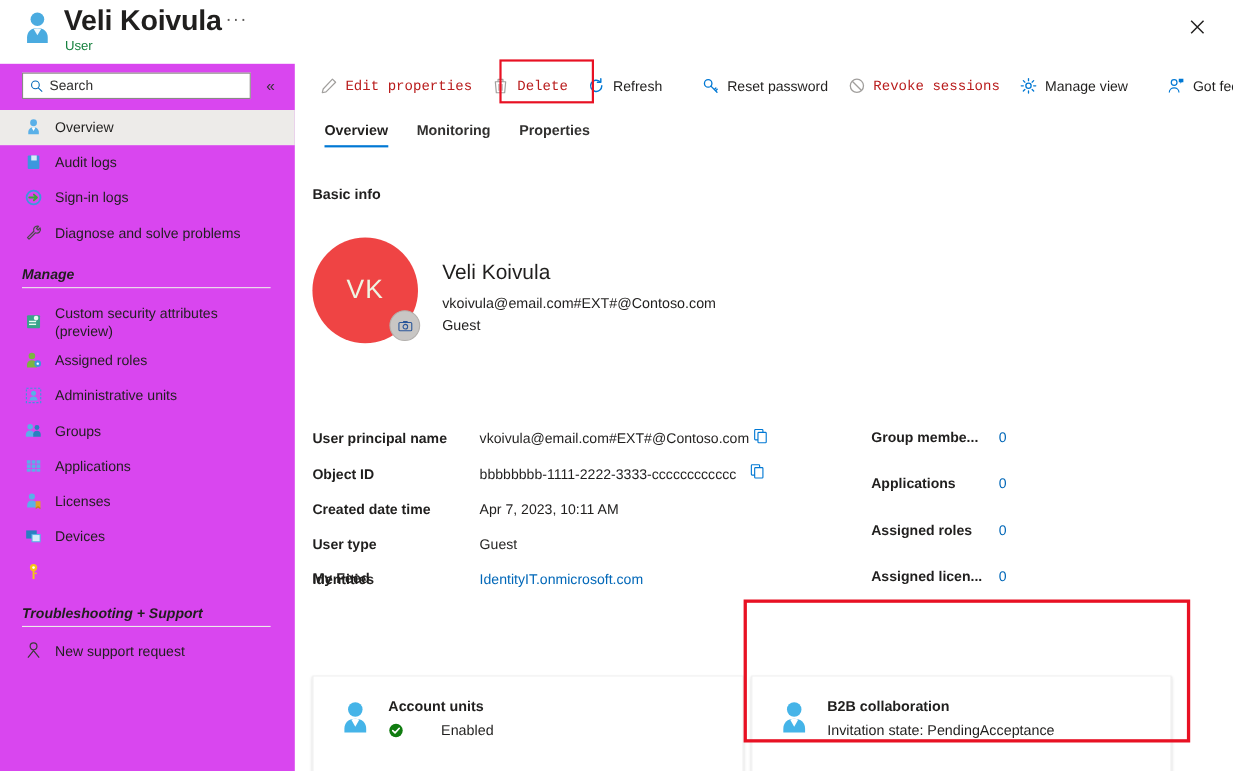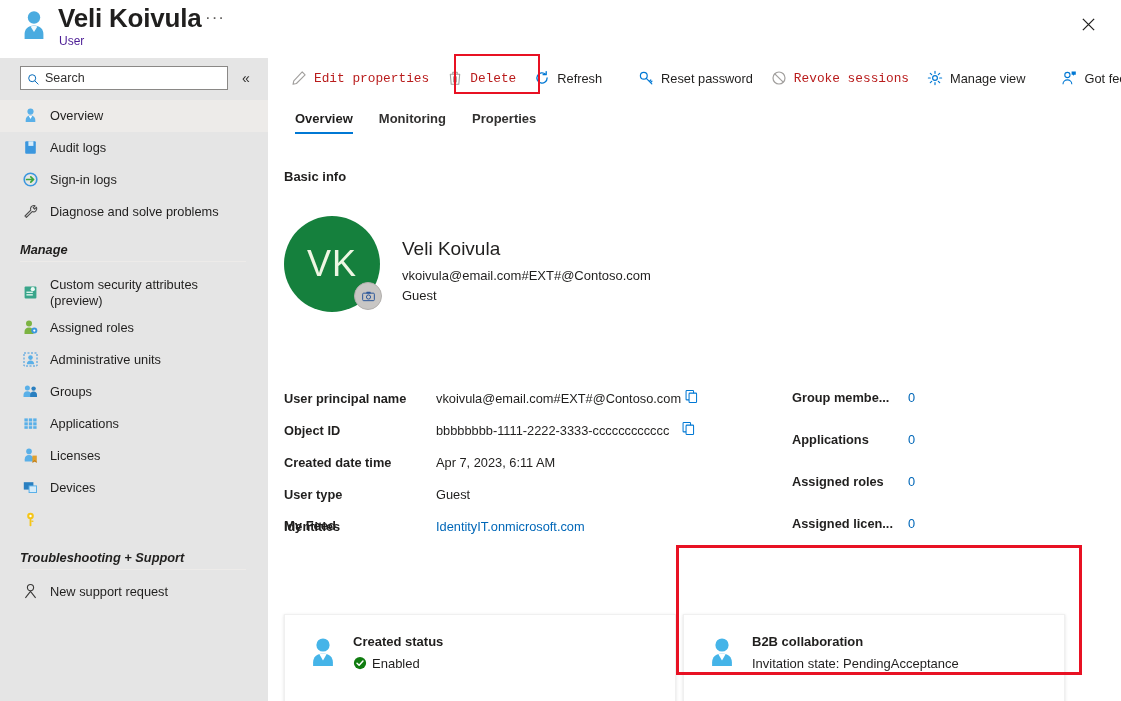--- a/index.html
+++ b/index.html
@@ -13,27 +13,27 @@
   }
   .page { position: relative; width: 1121px; height: 701px; background:#fff; }
 
   
   .header { position:absolute; left:0; top:0; width:1121px; height:56px; }
   .hdr-avatar { position:absolute; left:17px; top:8px; width:34px; height:34px; }
   .hdr-title { position:absolute; left:58px; top:3px; font-size:26px; font-weight:600;
                letter-spacing:-0.2px; color:#201f1e; white-space:nowrap; }
   .hdr-ellipsis { position:absolute; left:205px; top:12px; font-size:17px; color:#605e5c;
                   letter-spacing:1px; cursor:pointer; line-height:12px; }
-  .hdr-sub { position:absolute; left:59px; top:34px; font-size:12px; color:#4c1d95; }
+  .hdr-sub { position:absolute; left:59px; top:34px; font-size:12px; color:#15803d; }
   .close-btn { position:absolute; right:18px; top:9px; width:30px; height:30px;
                display:flex; align-items:center; justify-content:center;
                cursor:pointer; color:#201f1e; }
 
   
-  .sidebar { position:absolute; left:0; top:58px; width:268px; height:643px; background:#e5e5e5; }
+  .sidebar { position:absolute; left:0; top:58px; width:268px; height:643px; background:#d946ef; }
   .search-row { position:absolute; left:20px; top:8px; width:240px; height:26px; }
   .search-box { position:absolute; left:0; top:0; width:208px; height:24px;
                 border:1px solid #8a8886; background:#fff; display:flex; align-items:center; }
   .search-box .mag { margin-left:6px; width:13px; height:13px; flex:none; }
   .search-ph { font-size:12.5px; color:#323130; margin-left:5px; }
   .collapse { position:absolute; left:222px; top:2px; font-size:14px; color:#323130;
               cursor:pointer; line-height:20px; }
 
   .navlist { position:absolute; left:0; top:42px; width:268px; }
   .nav-item { position:relative; display:flex; align-items:flex-start; height:32px;
@@ -63,23 +63,23 @@
   .tab.active { font-weight:700; color:#201f1e; }
   .tab.active::after { content:""; position:absolute; left:13px; right:13px; bottom:0;
                        height:2px; background:#0078d4; }
   .tab-hl { position:absolute; left:186px; top:-4px; width:86px; height:40px;
             border:2px solid #e81123; pointer-events:none; }
 
   .section-h { position:absolute; font-size:13px; font-weight:700; color:#201f1e; }
 
   
   .avatar-wrap { position:absolute; left:16px; top:158px; width:96px; height:96px; }
-  .avatar { width:96px; height:96px; border-radius:50%; background:#15803d;
+  .avatar { width:96px; height:96px; border-radius:50%; background:#ef4444;
             display:flex; align-items:center; justify-content:center;
-            color:#eef6e3; font-size:36px; letter-spacing:1px; }
+            color:#eef6e3; font-size:24px; letter-spacing:1px; }
   .cam-badge { position:absolute; right:-2px; bottom:2px; width:28px; height:28px;
                border-radius:50%; background:#c8c6c4; border:1px solid #b3b0ad;
                display:flex; align-items:center; justify-content:center; cursor:pointer; }
   .prof-name { position:absolute; left:134px; top:180px; font-size:19px; color:#201f1e; }
   .prof-upn { position:absolute; left:134px; top:210px; font-size:13px; color:#201f1e; }
   .prof-type { position:absolute; left:134px; top:230px; font-size:13px; color:#201f1e; }
 
   
   .props { position:absolute; left:16px; top:330px; width:420px; }
   .prow { position:relative; height:32px; }
@@ -94,21 +94,21 @@
   .svalue { position:absolute; left:116px; top:2px; font-size:12.8px; color:#0067b8; cursor:pointer; }
 
   
   .card { position:absolute; background:#fff; border:1px solid #f0f0f0;
           box-shadow:0 1.2px 3.2px rgba(0,0,0,.12), 0 .3px .9px rgba(0,0,0,.10); }
   .card-a { left:16px; top:556px; width:392px; height:112px; }
   .card-b { left:415px; top:556px; width:382px; height:112px; }
   .card-ico { position:absolute; left:20px; top:20px; width:36px; height:36px; }
   .card-title { position:absolute; left:68px; top:19px; font-size:13px; font-weight:700; color:#201f1e; }
   .card-sub { position:absolute; left:68px; top:41px; font-size:13px; color:#201f1e;
-              display:flex; align-items:flex-start; }
+              display:flex; align-items:center;gap:29px; }
   .check-ico { width:14px; height:14px; margin-right:5px; flex:none; }
 
   .b2b-hl { position:absolute; left:408px; top:487px; width:406px; height:130px;
             border:3px solid #e81123; pointer-events:none; }
 </style>
 </head>
 <body>
 
 <div class="page">
 
@@ -424,21 +424,21 @@
         <span class="pvalue">bbbbbbbb-1111-2222-3333-cccccccccccc</span>
         <span class="copy-ico" style="left:397px;">
           <svg viewBox="0 0 16 16" width="15" height="15">
             <rect x="2.2" y="1.6" width="8" height="10" rx=".8" fill="none" stroke="#0078d4" stroke-width="1.1"></rect>
             <rect x="5.4" y="4.4" width="8" height="10" rx=".8" fill="#fff" stroke="#0078d4" stroke-width="1.1"></rect>
           </svg>
         </span>
       </div>
       <div class="prow">
         <span class="plabel">Created date time</span>
-        <span class="pvalue">Apr 7, 2023, 6:11 AM</span>
+        <span class="pvalue">Apr 7, 2023, 10:11 AM</span>
       </div>
       <div class="prow">
         <span class="plabel">User type</span>
         <span class="pvalue">Guest</span>
       </div>
       <div class="prow">
         <span class="plabel">Identities</span>
         <span class="pvalue link">IdentityIT.onmicrosoft.com</span>
       </div>
     </div>
@@ -465,21 +465,21 @@
     <div class="section-h" style="left:16px; top:460px;">My Feed</div>
 
     <div class="card card-a">
       <span class="card-ico">
         <svg viewBox="0 0 36 36" width="36" height="36">
           <circle cx="18" cy="10" r="6.6" fill="#45b4e8"></circle>
           <path d="M18 18.4c-6.3 0-9.9 3.8-9.9 9V31h19.8v-3.6c0-5.2-3.6-9-9.9-9z" fill="#45b4e8"></path>
           <path d="M14.4 19.3 18 25.6l3.6-6.3c-1.1-.6-2.3-.9-3.6-.9s-2.5.3-3.6.9z" fill="#fff"></path>
         </svg>
       </span>
-      <div class="card-title">Created status</div>
+      <div class="card-title">Account units</div>
       <div class="card-sub">
         <span class="check-ico">
           <svg viewBox="0 0 16 16" width="14" height="14">
             <circle cx="8" cy="8" r="7" fill="#107c10"></circle>
             <path d="M4.6 8.2 7 10.6l4.4-4.8" stroke="#fff" stroke-width="1.7" fill="none" stroke-linecap="round" stroke-linejoin="round"></path>
           </svg>
         </span>
         <span>Enabled</span>
       </div>
 

